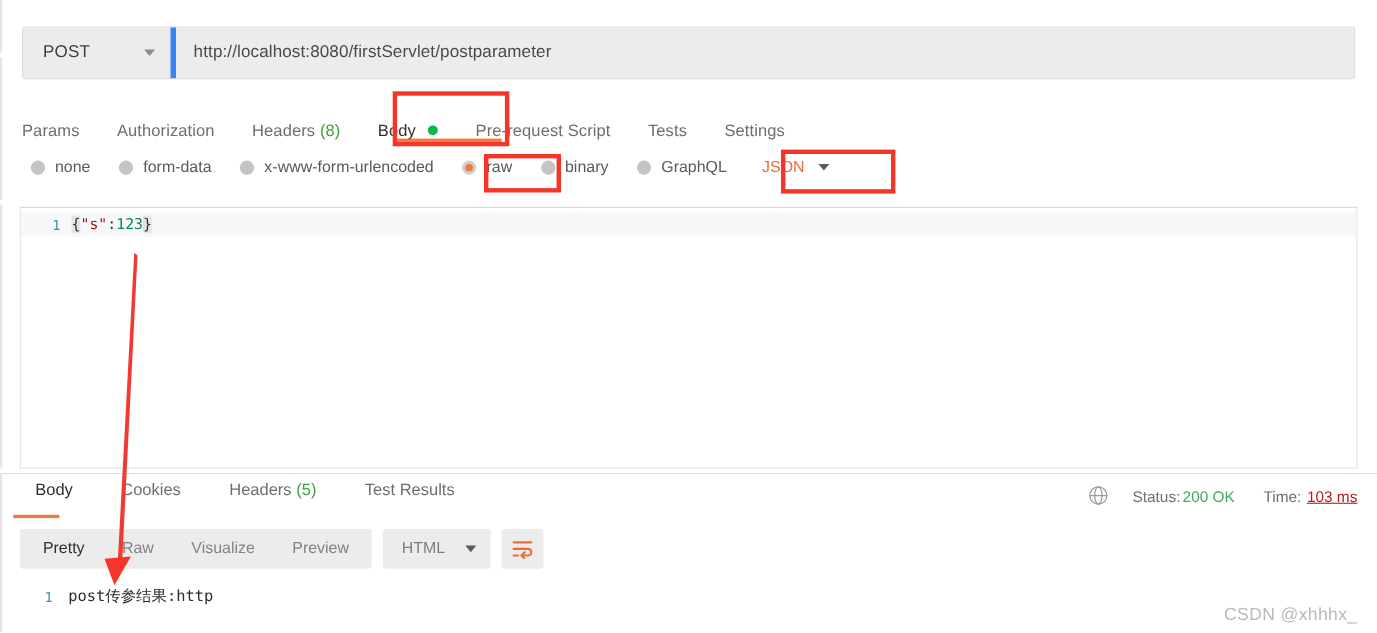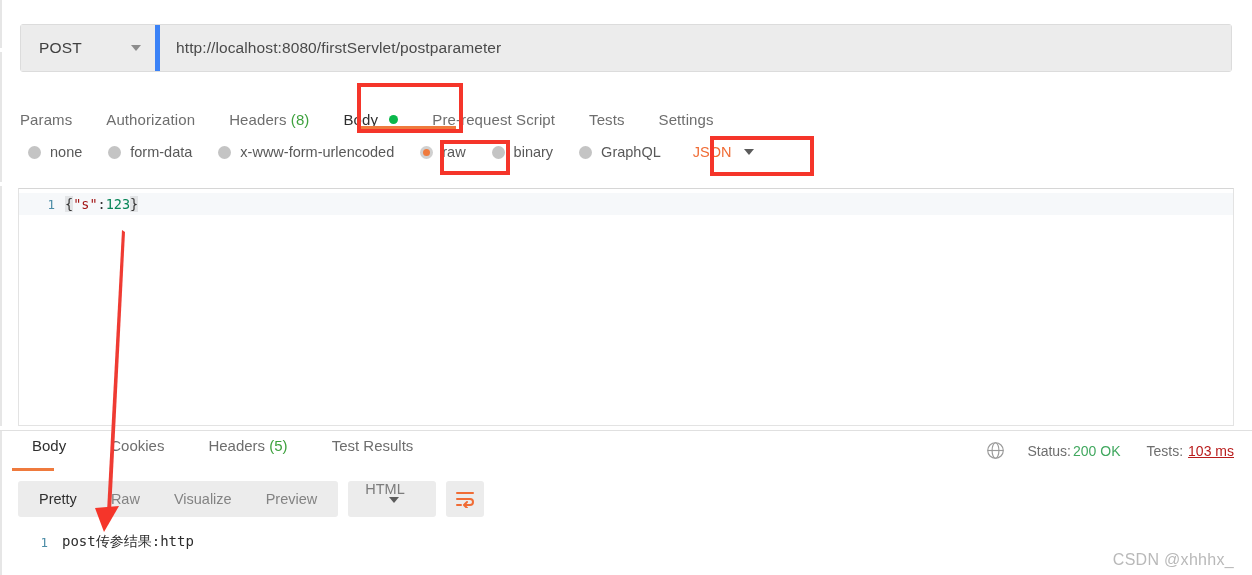--- a/index.html
+++ b/index.html
@@ -297,21 +297,20 @@
   .seg.active { color: #2f2f2f; }
   .fmt-pill {
     display: flex;
     align-items: center;
     background: #ececec;
     border-radius: 3px;
     height: 36px;
     padding: 0 13px 0 17px;
     margin-left: 10px;
     cursor: pointer;
-    flex-direction: column;
   }
   .fmt-pill .fmt-label {
     font-size: 14.5px;
     color: #7c7c7c;
     margin-right: 18px;
   }
   .wrap-btn {
     display: flex;
     align-items: center;
     justify-content: center;
@@ -483,21 +482,21 @@
 <div class="resp-underline"></div>
 
 <div class="status-cluster">
   <svg class="globe-icon" viewBox="0 0 20 20">
     <circle cx="10" cy="10" r="8.2" fill="none" stroke="#9a9a9a" stroke-width="1.2"></circle>
     <ellipse cx="10" cy="10" rx="3.6" ry="8.2" fill="none" stroke="#9a9a9a" stroke-width="1.2"></ellipse>
     <line x1="1.8" y1="10" x2="18.2" y2="10" stroke="#9a9a9a" stroke-width="1.2"></line>
   </svg>
   <span class="status-lbl">Status:</span>
   <span class="status-val">200 OK</span>
-  <span class="time-lbl">Tests:</span>
+  <span class="time-lbl">Time:</span>
   <span class="time-val">103 ms</span>
 </div>
 
 <div class="resp-toolbar">
   <div class="seg-group">
     <div class="seg active">Pretty</div>
     <div class="seg">Raw</div>
     <div class="seg">Visualize</div>
     <div class="seg">Preview</div>
   </div>

